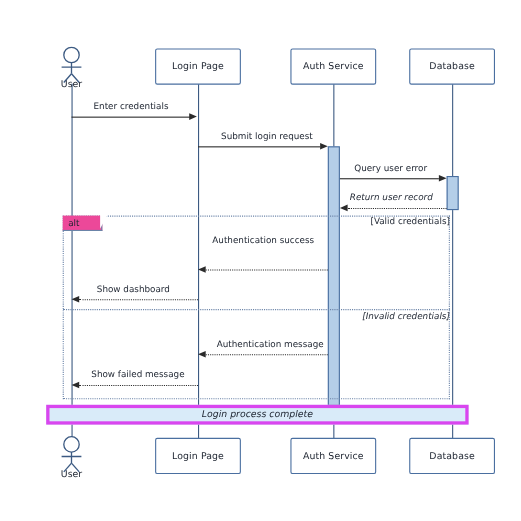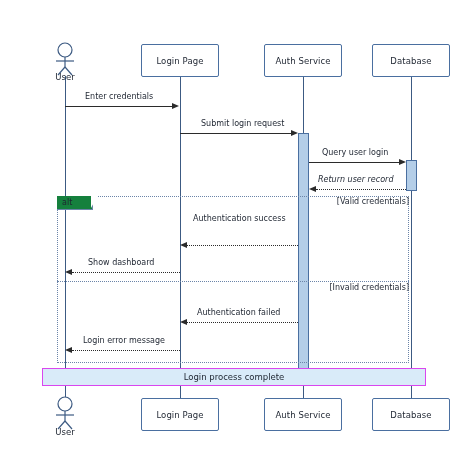--- a/index.html
+++ b/index.html
@@ -86,21 +86,21 @@
   
   .frag {
     position: absolute;
     box-sizing: border-box;
     border: 1px dotted #6b84a8;
     background: transparent;
   }
   .frag-tab {
     position: absolute;
     box-sizing: border-box;
-    background: #15803d;
+    background: #ec4899;
     border: 1px solid #6b84a8;
     border-top: none;
     border-left: none;
     font-size: 8px;
     color: #1d2430;
     display: flex;
     align-items: center;
     padding-left: 5px;
   }
   .frag-tab::after {
@@ -123,26 +123,27 @@
     font-size: 8px;
     color: #1d2430;
     text-align: right;
     white-space: nowrap;
   }
   
   .note-bar {
     position: absolute;
     box-sizing: border-box;
     background: #d9ebf9;
-    border: 1px solid #d946ef;
+    border: 3px solid #d946ef;
     display: flex;
     align-items: center;
     justify-content: center;
     font-size: 8.5px;
     color: #1d2430;
+    font-style: italic;
   }
 </style>
 </head>
 <body>
 
 <div id="diagram">
 
   <div class="lifeline" style="left:65px; top:76px; height:324px;"></div>
   <div class="lifeline" style="left:180px; top:76px; height:324px;"></div>
   <div class="lifeline" style="left:303px; top:76px; height:324px;"></div>
@@ -167,49 +168,49 @@
   <div class="activation" style="left:406px; top:160px; width:11px; height:31px;"></div>
 
   <div class="msg-label" style="left:85px; top:92px;">Enter credentials</div>
   <div class="msg-line" style="left:65px; top:106px; width:108px;"></div>
   <div class="arrow-head right" style="left:172px; top:102.5px;"></div>
 
   <div class="msg-label" style="left:201px; top:119px;">Submit login request</div>
   <div class="msg-line" style="left:180px; top:133px; width:111px;"></div>
   <div class="arrow-head right" style="left:291px; top:129.5px;"></div>
 
-  <div class="msg-label" style="left:322px; top:148px;">Query user login</div>
+  <div class="msg-label" style="left:322px; top:148px;">Query user error</div>
   <div class="msg-line" style="left:309px; top:162px; width:90px;"></div>
   <div class="arrow-head right" style="left:399px; top:158.5px;"></div>
 
   <div class="msg-label" style="left:318px; top:175px;font-style:italic;">Return user record</div>
   <div class="msg-line dashed" style="left:316px; top:189px; width:90px;"></div>
   <div class="arrow-head left" style="left:309px; top:185.5px;"></div>
 
   <div class="frag" style="left:57px; top:196px; width:352px; height:167px;"></div>
   <div class="frag-tab" style="left:57px; top:196px; width:36px; height:14px;">alt</div>
 
   <div class="frag-guard" style="left:57px; top:197px; width:352px;">[Valid credentials]</div>
 
   <div class="frag-divider" style="left:57px; top:281px; width:352px;"></div>
-  <div class="frag-guard" style="left:57px; top:283px; width:352px;">[Invalid credentials]</div>
+  <div class="frag-guard" style="left:57px; top:283px; width:352px;font-style:italic;">[Invalid credentials]</div>
 
   <div class="msg-label" style="left:193px; top:214px;">Authentication success</div>
   <div class="msg-line dashed" style="left:187px; top:245px; width:111px;"></div>
   <div class="arrow-head left" style="left:180px; top:241.5px;"></div>
 
   <div class="msg-label" style="left:88px; top:258px;text-align:right;">Show dashboard</div>
   <div class="msg-line dashed" style="left:72px; top:272px; width:108px;"></div>
   <div class="arrow-head left" style="left:65px; top:268.5px;"></div>
 
-  <div class="msg-label" style="left:197px; top:308px;">Authentication failed</div>
+  <div class="msg-label" style="left:197px; top:308px;">Authentication message</div>
   <div class="msg-line dashed" style="left:187px; top:322px; width:111px;"></div>
   <div class="arrow-head left" style="left:180px; top:318.5px;"></div>
 
-  <div class="msg-label" style="left:83px; top:336px;">Login error message</div>
+  <div class="msg-label" style="left:83px; top:336px;">Show failed message</div>
   <div class="msg-line dashed" style="left:72px; top:350px; width:108px;"></div>
   <div class="arrow-head left" style="left:65px; top:346.5px;"></div>
 
   <div class="note-bar" style="left:42px; top:368px; width:384px; height:18px;">Login process complete</div>
 
   <div class="actor" style="left:49px; top:396px;">
     <svg width="32" height="34" viewBox="0 0 32 34">
       <circle cx="16" cy="8" r="7" fill="#ffffff" stroke="#3c5a82" stroke-width="1.2"></circle>
       <line x1="16" y1="15" x2="16" y2="25" stroke="#3c5a82" stroke-width="1.2"></line>
       <line x1="7" y1="19" x2="25" y2="19" stroke="#3c5a82" stroke-width="1.2"></line>

